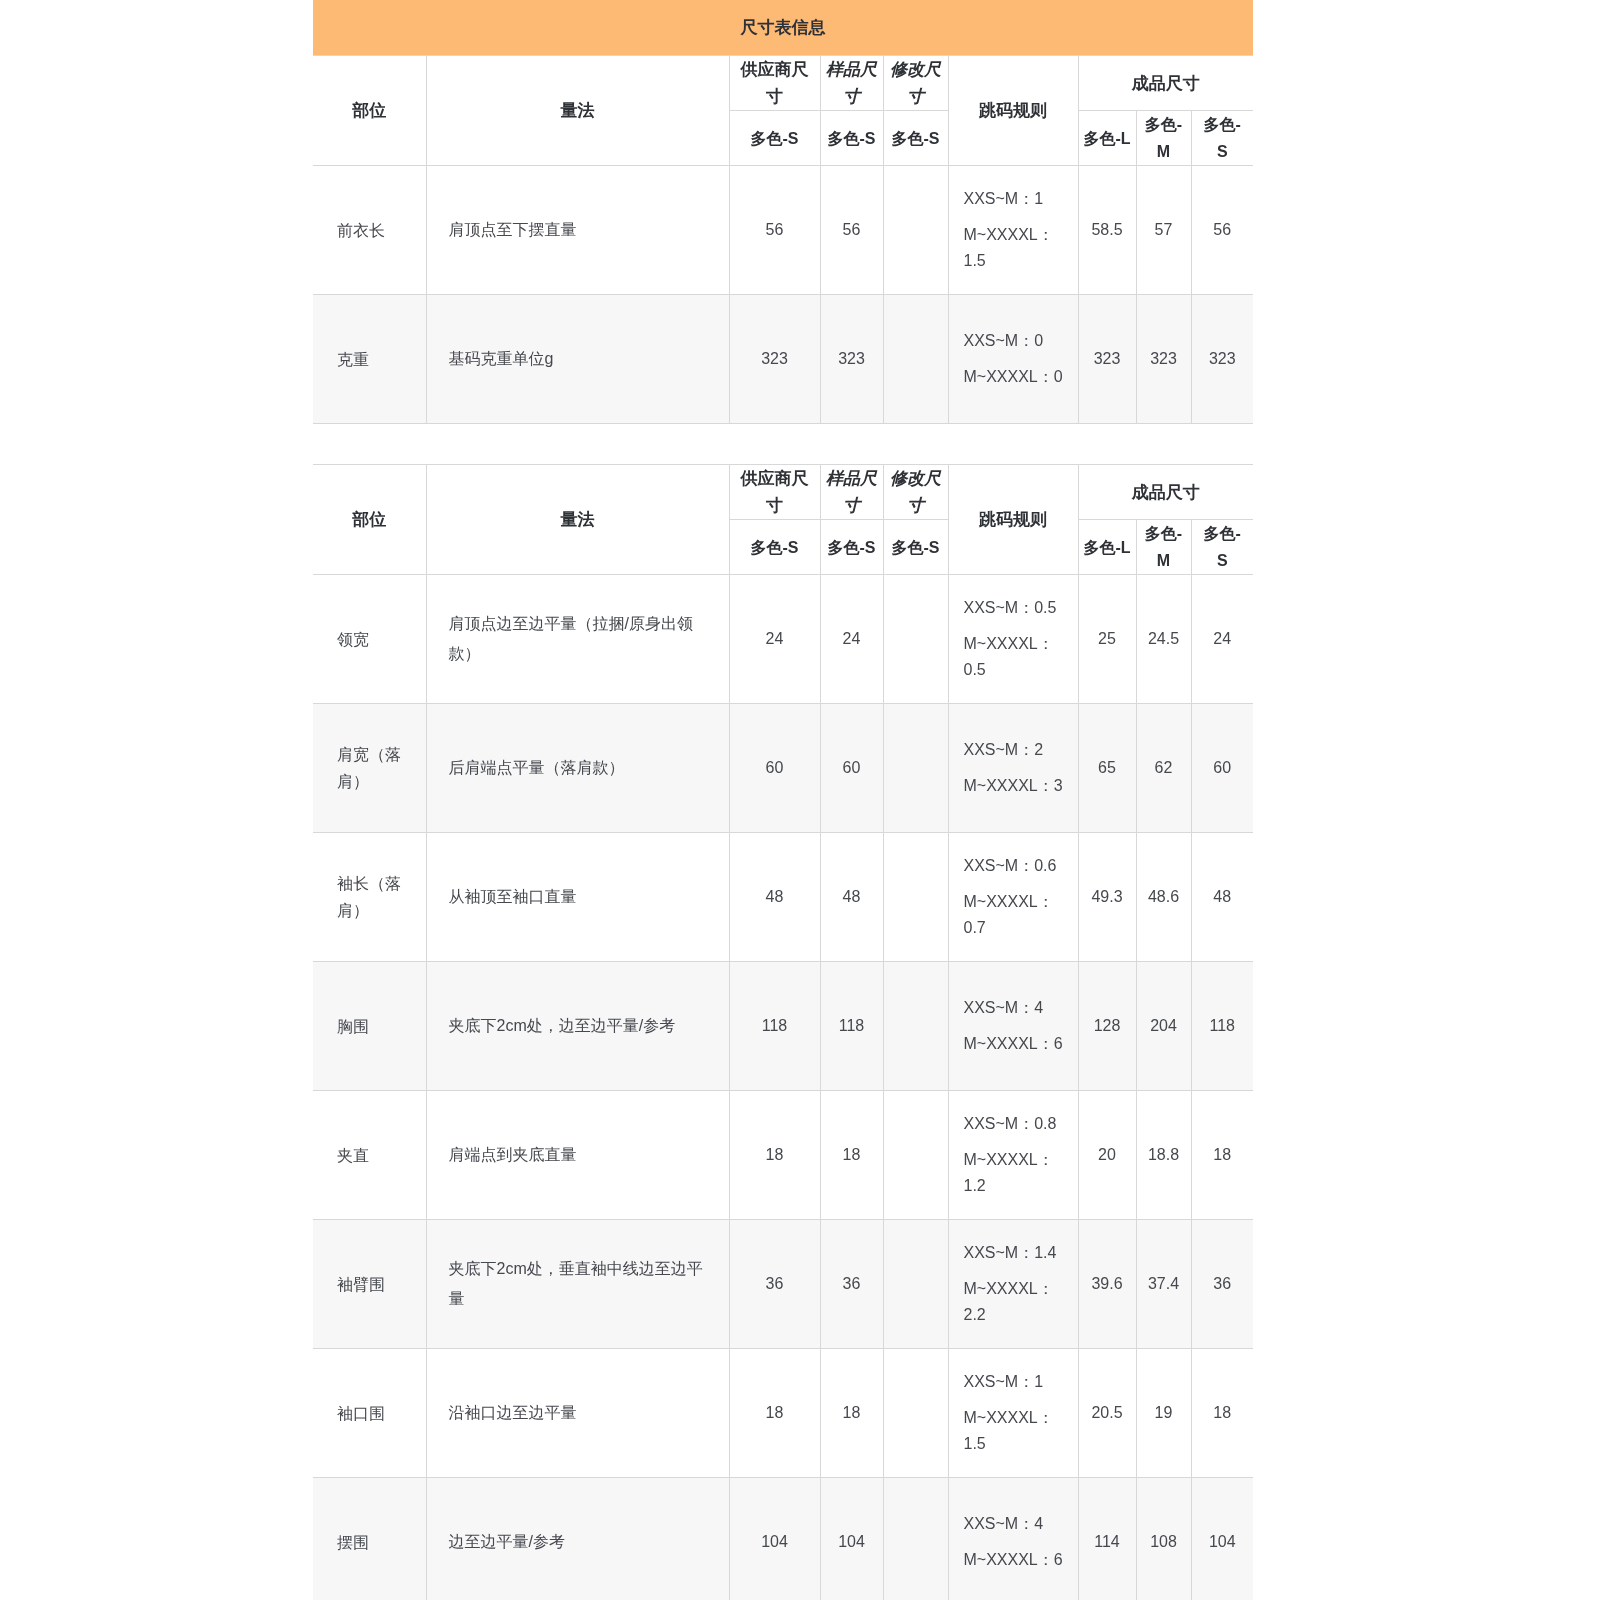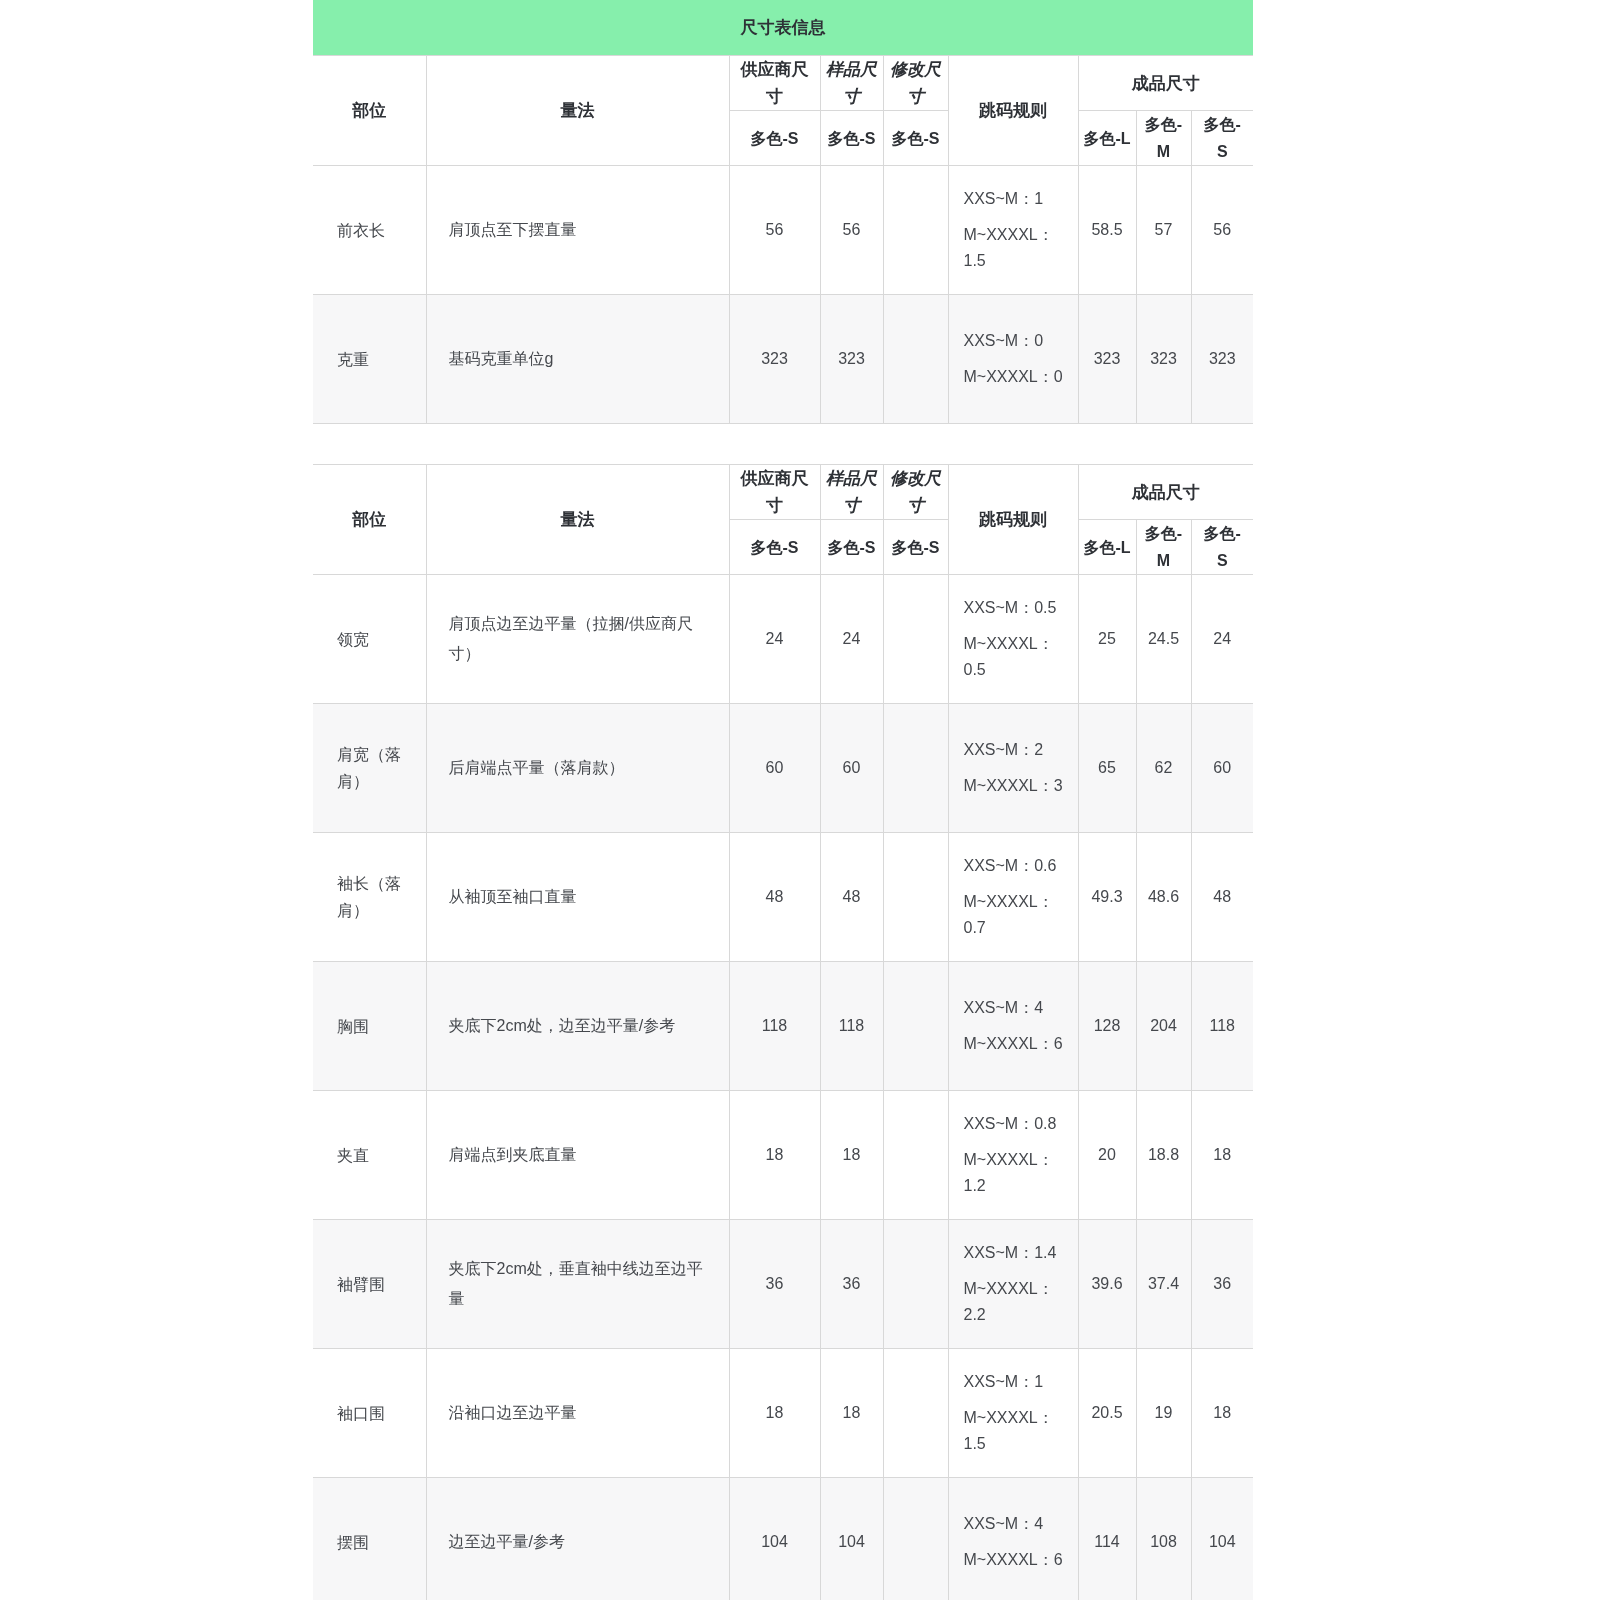--- a/index.html
+++ b/index.html
@@ -9,21 +9,21 @@
     overflow: hidden;
     background: #ffffff;
     font-family: "Liberation Sans", "DejaVu Sans", sans-serif;
     color: #45484d;
   }
   .sheet { margin-left: 313px; width: 940px; }
   .titlebar {
     height: 55px;
     line-height: 55px;
     text-align: center;
-    background: #86efac;
+    background: #fdba74;
     font-weight: bold;
     font-size: 17px;
     color: #2e3136;
   }
   .size-table {
     width: 940px;
     border-collapse: collapse;
     table-layout: fixed;
   }
   #tables .size-table + .size-table { margin-top: 40px; }
@@ -169,21 +169,21 @@
         <th class="sub-size">多色-S</th>
         <th class="sub-size">多色-S</th>
         <th class="sub-fl">多色-L</th>
         <th class="sub-fm">多色-M</th>
         <th class="sub-fs">多色-S</th>
       </tr>
     </thead>
     <tbody>
   <tr class="size-row">
     <td class="cell-part">领宽</td>
-    <td class="cell-method">肩顶点边至边平量（拉捆/供应商尺寸）</td>
+    <td class="cell-method">肩顶点边至边平量（拉捆/原身出领款）</td>
     <td class="cell-num">24</td>
     <td class="cell-num">24</td>
     <td class="cell-num"></td>
     <td class="cell-rule">
       <div class="rule-line">XXS~M：0.5</div>
       <div class="rule-line">M~XXXXL：0.5</div>
     </td>
     <td class="cell-num">25</td>
     <td class="cell-num">24.5</td>
     <td class="cell-num">24</td>

